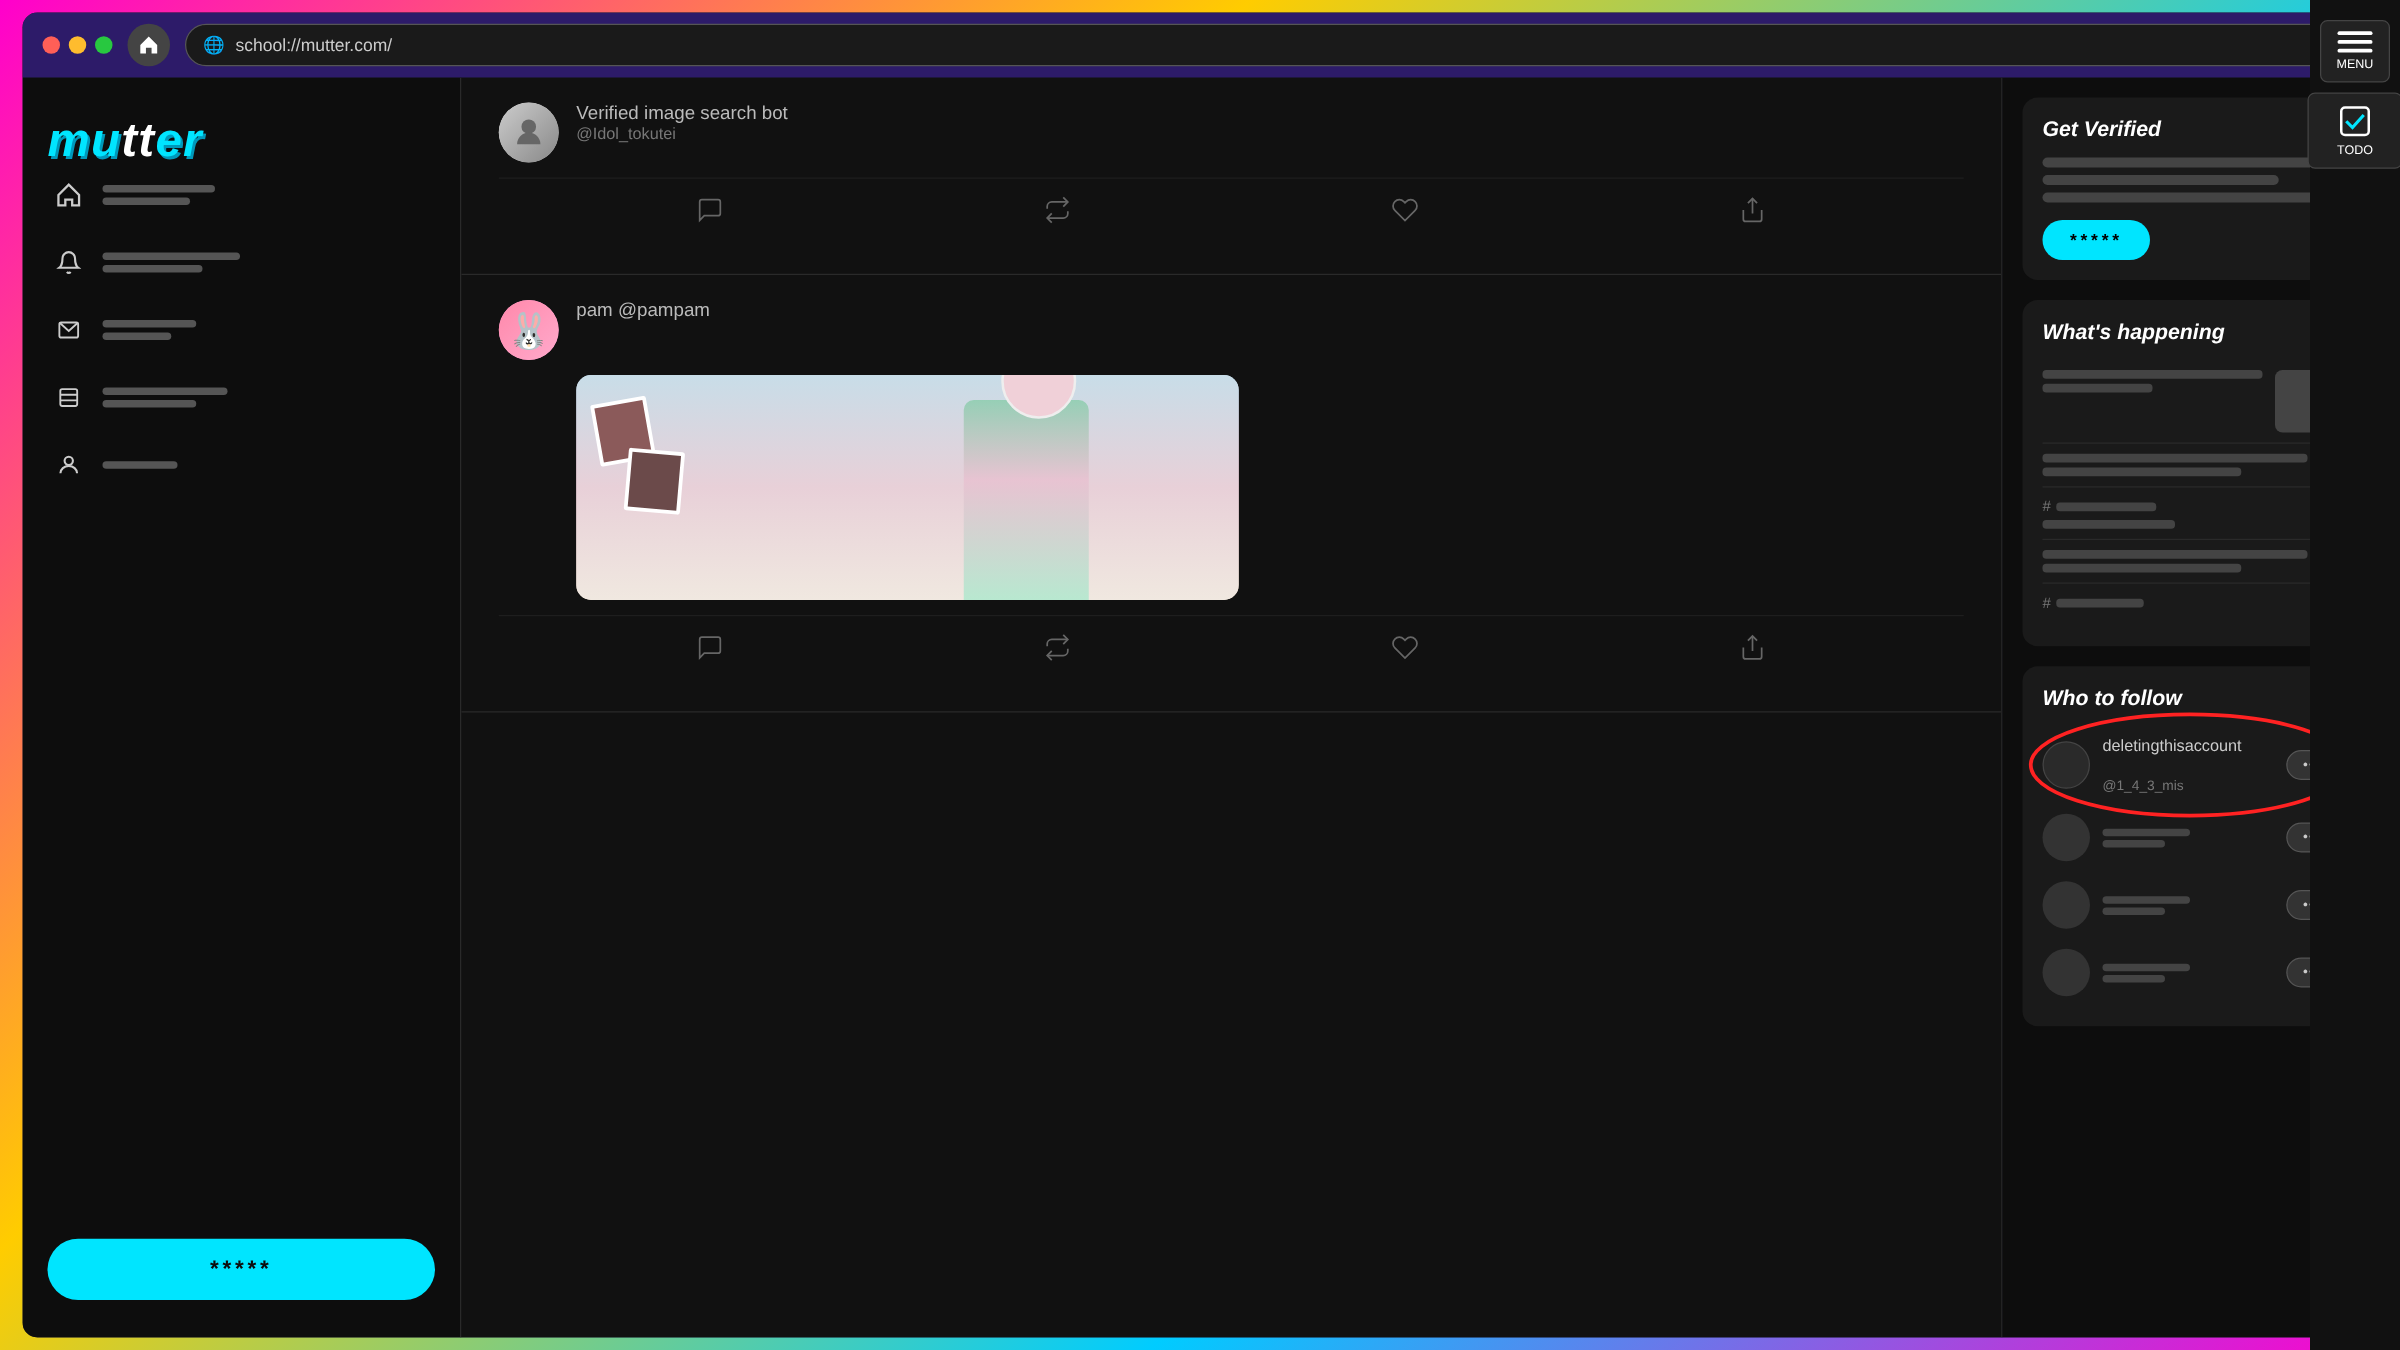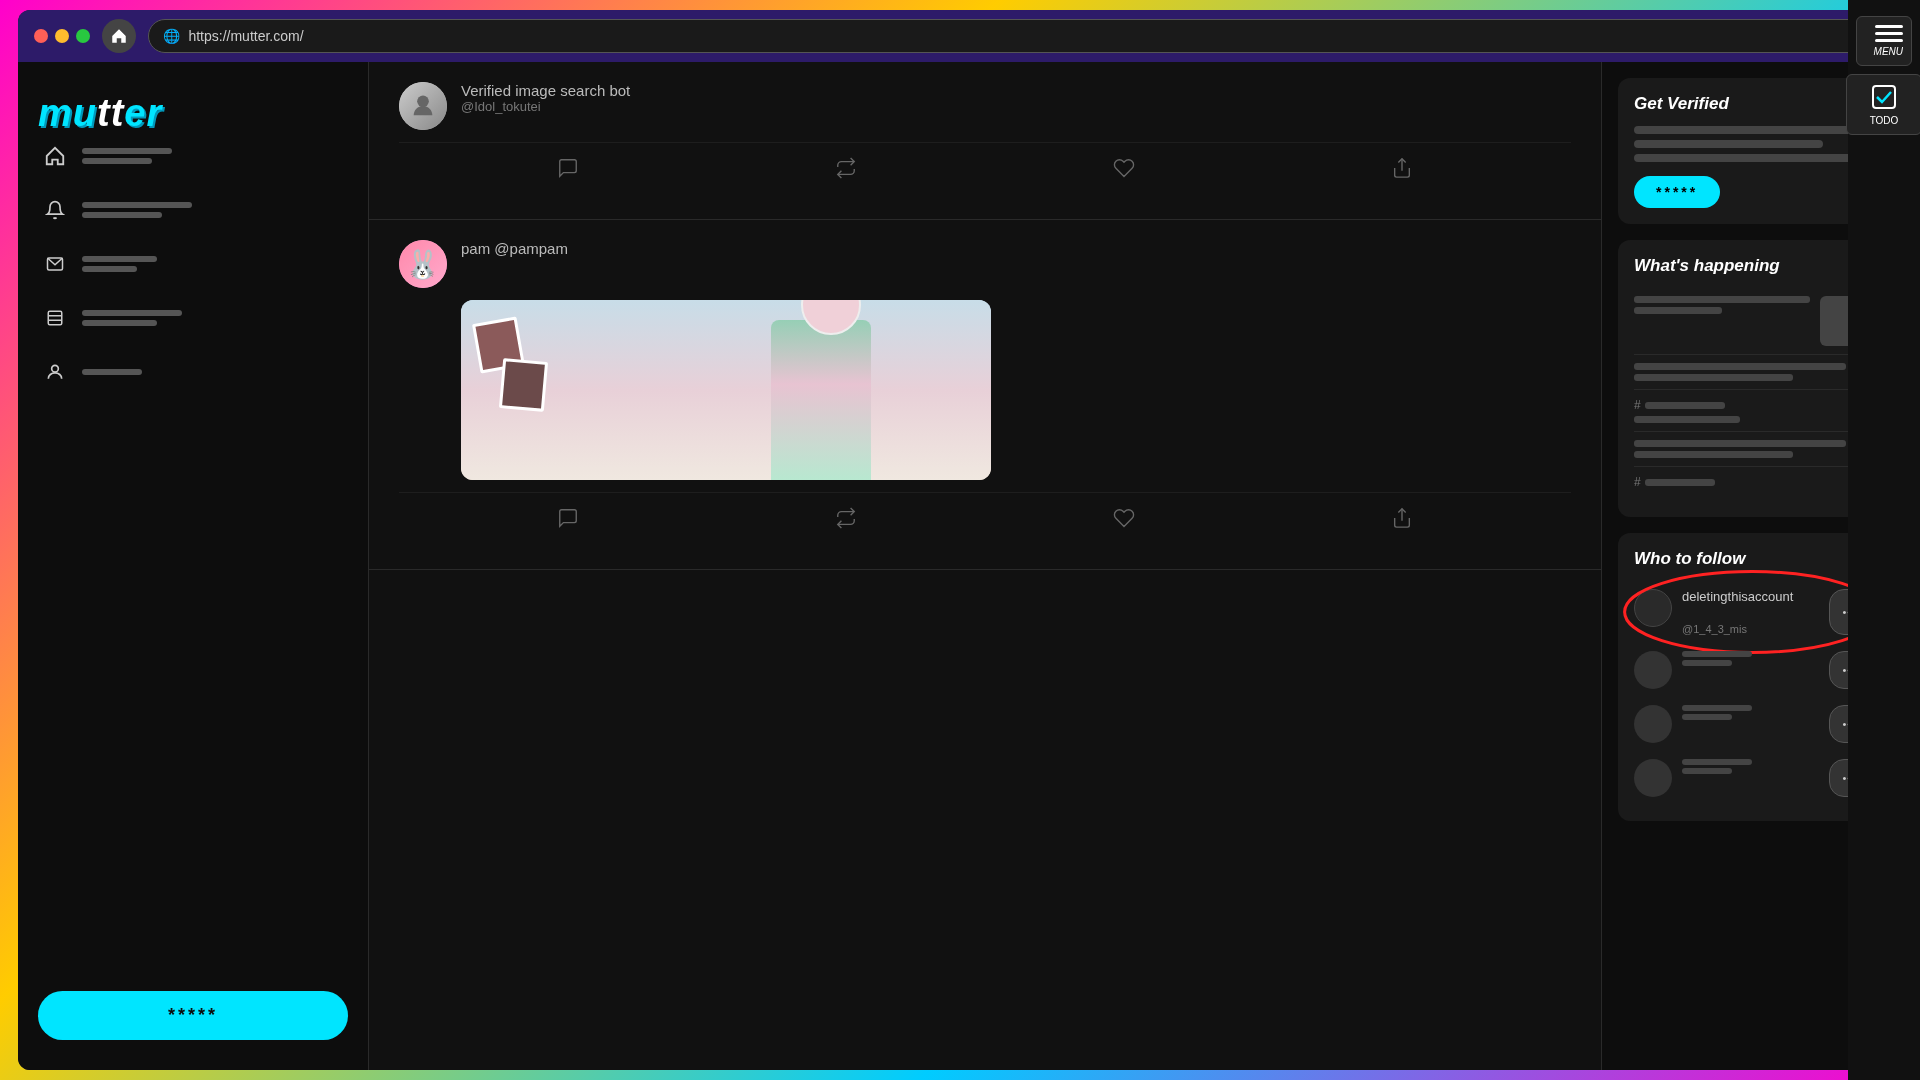--- a/index.html
+++ b/index.html
@@ -99,28 +99,27 @@
       z-index: 100;
     }
 
     .menu-button-outer {
       width: 56px;
       background: #222;
       border: 1px solid #444;
       border-radius: 6px;
       display: flex;
       flex-direction: column;
-      align-items: flex-end;
+      align-items: center;
       justify-content: center;
       padding: 8px 8px;
       color: #fff;
       font-size: 10px;
       gap: 4px;
       cursor: pointer;
-      font-style: italic;
     }
 
     .hamburger-lines {
       display: flex;
       flex-direction: column;
       gap: 4px;
     }
 
     .hamburger-line {
       width: 28px;
@@ -448,20 +447,21 @@
     }
 
     .hash-label {
       color: #777;
       font-size: 12px;
     }
 
     
     .follow-item {
       display: flex;
+      align-items: center;
       gap: 10px;
       padding: 8px 0;
       position: relative;
     }
 
     .follow-avatar {
       width: 38px;
       height: 38px;
       border-radius: 50%;
       background: #333;
@@ -565,21 +565,21 @@
       <div class="browser-dot"></div>
       <div class="browser-dot"></div>
     </div>
     <div class="browser-home-btn">
       <svg width="18" height="18" viewBox="0 0 24 24" fill="white">
         <path d="M3 12L12 3l9 9v9h-6v-6H9v6H3z"></path>
       </svg>
     </div>
     <div class="browser-url-bar">
       <span class="globe-icon">🌐</span>
-      <span>https://mutter.com/</span>
+      <span>school://mutter.com/</span>
     </div>
   </div>
 
   <div class="app-content">
 
     <div class="sidebar">
       <div class="logo-styled">
         <span style="color:#00e5ff; font-style:italic; text-shadow: 2px 2px 0 #0099bb;">m</span><span style="color:#00e5ff; font-style:italic; text-shadow: 2px 2px 0 #0099bb;">u</span><span style="color:#fff; font-style:italic;">tt</span><span style="color:#00e5ff; font-style:italic; text-shadow: 2px 2px 0 #0099bb;">e</span><span style="color:#00e5ff; font-style:italic; text-shadow: 2px 2px 0 #0099bb;">r</span>
       </div>
 

